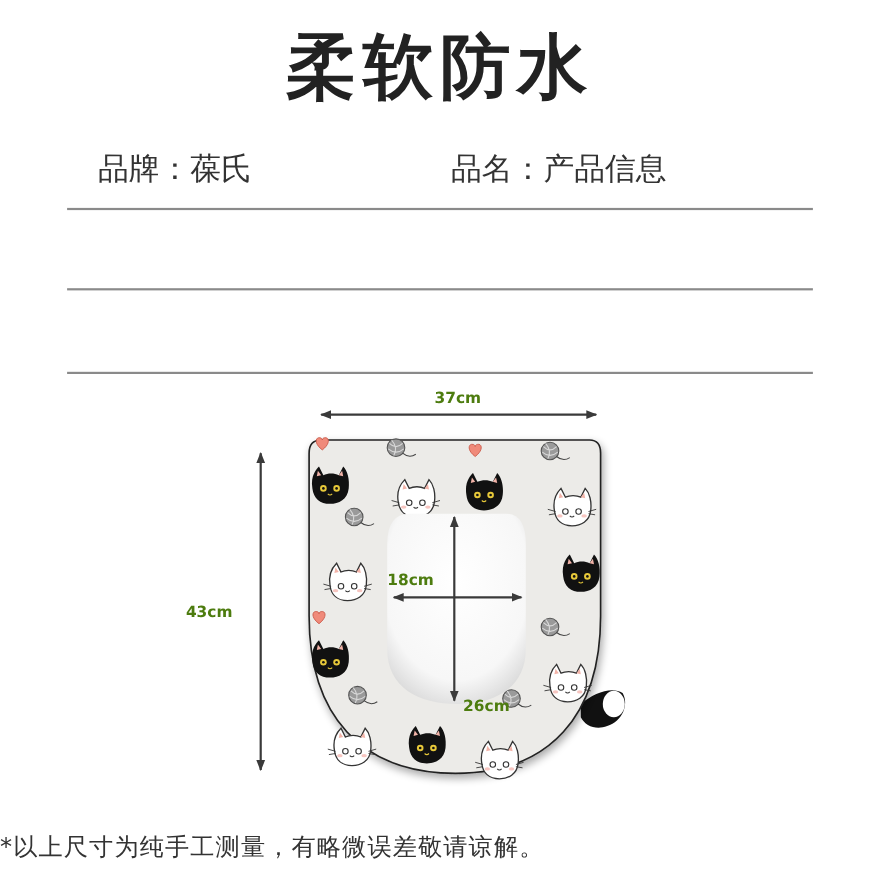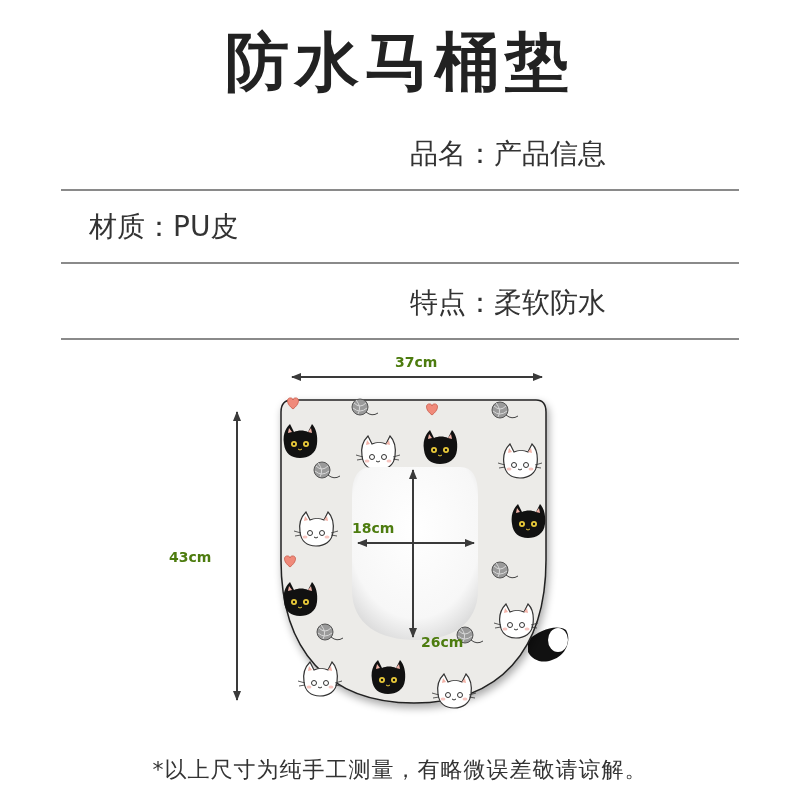--- a/index.html
+++ b/index.html
@@ -6,46 +6,43 @@
   body { width: 800px; height: 800px; position: relative; overflow: hidden;
          font-family: "DejaVu Sans", "Liberation Sans", sans-serif; color: #2b2b2b; }
   .title { position: absolute; left: 0; width: 800px; top: 22px; text-align: center;
            font-size: 64px; font-weight: bold; letter-spacing: 6px; color: #222; line-height: 80px; }
   .spec-row { position: absolute; left: 61px; width: 678px; height: 72px; }
   .spec-row .divider { position: absolute; left: 0; right: 0; bottom: 0; height: 2px; background: #8a8a8a; }
   .spec-cell { position: absolute; top: 0; height: 70px; line-height: 70px; font-size: 28px; color: #333; white-space: nowrap; }
   .spec-cell.left { left: 28px; }
   .spec-cell.right { left: 349px; }
   .dim-label { position: absolute; font-size: 14px; font-weight: bold; color: #4d7c0f; }
-  .footnote { position: absolute; left: 0; width: 800px; top: 755px; text-align: center; font-size: 22px; color: #333; letter-spacing: 1px; }
+  .footnote { position: absolute; left: 0; width: 800px; top: 755px; font-size: 22px; color: #333; letter-spacing: 1px; }
   svg.seat { position: absolute; left: 0; top: 0; }
 </style>
 </head>
 <body>
 
-<div class="title">防水马桶垫</div>
+<div class="title">柔软防水</div>
 
 <div class="spec-row" style="top:119px;">
+  <div class="spec-cell left">
+    <span>品牌：</span><span>葆氏</span>
+  </div>
   <div class="spec-cell right">
     <span>品名：</span><span>产品信息</span>
   </div>
   <div class="divider"></div>
 </div>
 
 <div class="spec-row" style="top:192px;">
-  <div class="spec-cell left">
-    <span>材质：</span><span>PU皮</span>
-  </div>
   <div class="divider"></div>
 </div>
 
 <div class="spec-row" style="top:268px;">
-  <div class="spec-cell right">
-    <span>特点：</span><span>柔软防水</span>
-  </div>
   <div class="divider"></div>
 </div>
 
 <svg class="seat" width="800" height="800" viewBox="0 0 800 800">
   <defs>
     <filter id="shadow" x="-20%" y="-20%" width="140%" height="140%">
       <feGaussianBlur in="SourceAlpha" stdDeviation="4"></feGaussianBlur>
       <feOffset dx="2" dy="4" result="o"></feOffset>
       <feComponentTransfer>
           <feFuncA type="linear" slope="0.35"></feFuncA>

